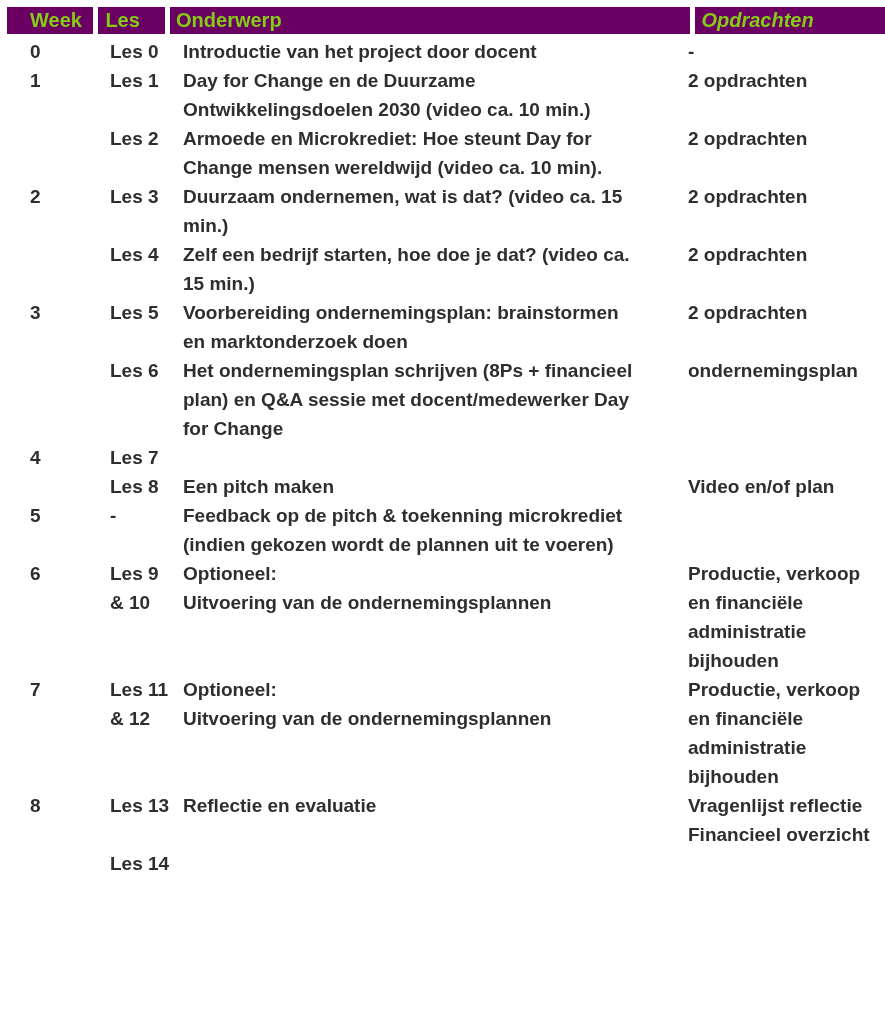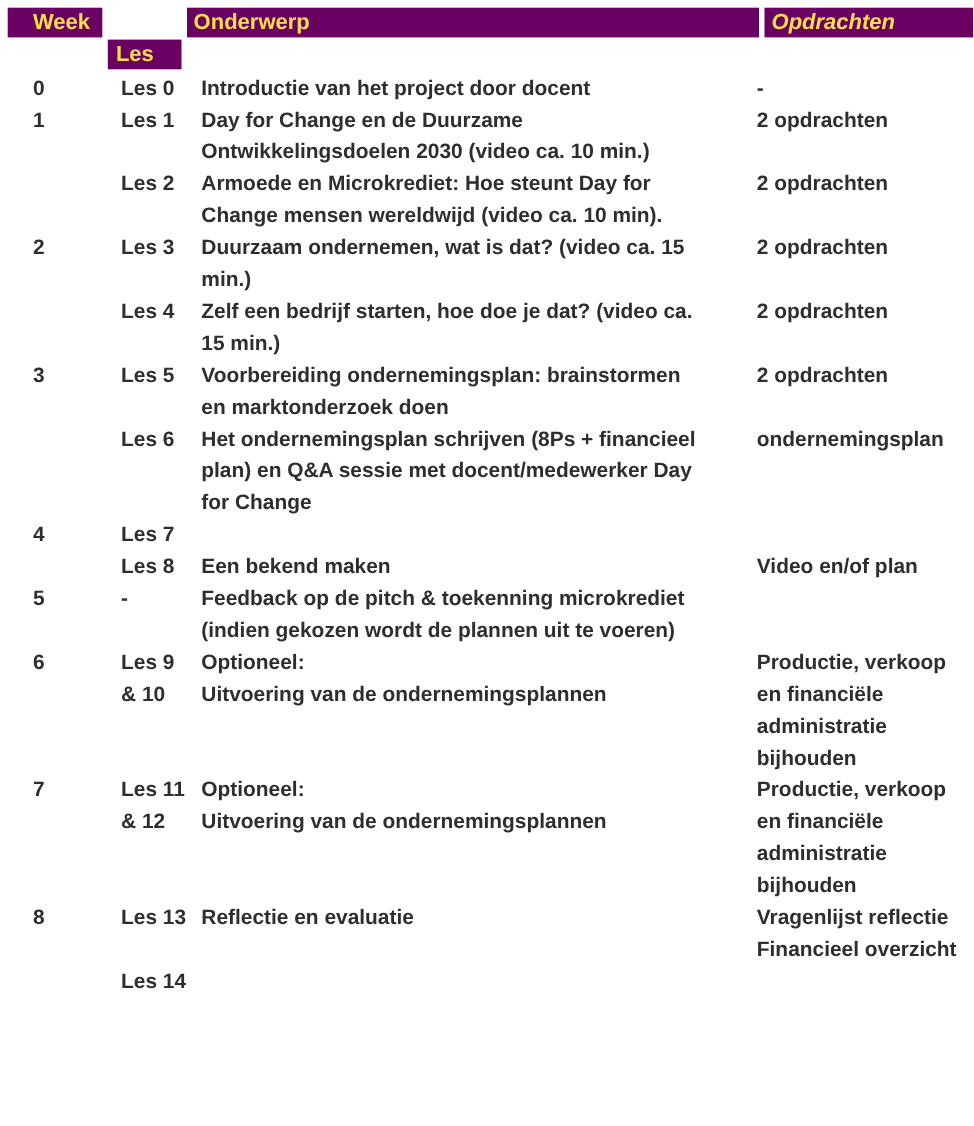--- a/index.html
+++ b/index.html
@@ -20,28 +20,28 @@
     display: flex;
     gap: 5px;
     padding-left: 7px;
     padding-top: 7px;
   }
   .hcell {
     box-sizing: border-box;
     height: 27px;
     line-height: 27px;
     background: #690062;
-    color: #fde047;
+    color: #84cc16;
     font-size: 20px;
     font-weight: 700;
     white-space: pre;
     overflow: hidden;
   }
   .h-week { width: 91px;  padding-left: 23px; }
-  .h-les  { width: 71px;  padding-left: 7px; margin-top: 29px;  }
+  .h-les  { width: 71px;  padding-left: 7px;  }
   .h-ond  { width: 558px; padding-left: 6px;  }
   .h-opd  { width: 203px; padding-left: 6px; font-style: italic;  }
 
   
   .rows {
     margin-top: 3px;
   }
   .row {
     display: flex;
     align-items: flex-start;
@@ -130,21 +130,21 @@
 
   <div class="row">
     <div class="cell c-week">4</div>
     <div class="cell c-les">Les 7</div>
     <div class="cell c-opd"></div>
   </div>
 
   <div class="row">
     <div class="cell c-week"></div>
     <div class="cell c-les">Les 8</div>
-    <div class="cell c-ond">Een bekend maken</div>
+    <div class="cell c-ond">Een pitch maken</div>
     <div class="cell c-opd">Video en/of plan</div>
   </div>
 
   <div class="row">
     <div class="cell c-week">5</div>
     <div class="cell c-les">-</div>
     <div class="cell c-ond">Feedback op de pitch &amp; toekenning microkrediet
 (indien gekozen wordt de plannen uit te voeren)</div>
     <div class="cell c-opd"></div>
   </div>

